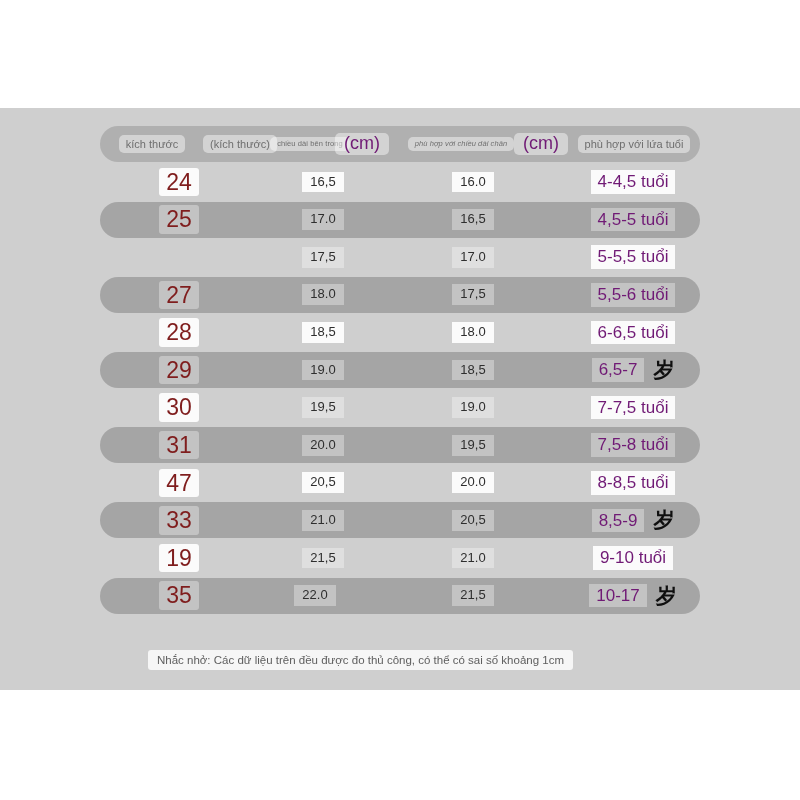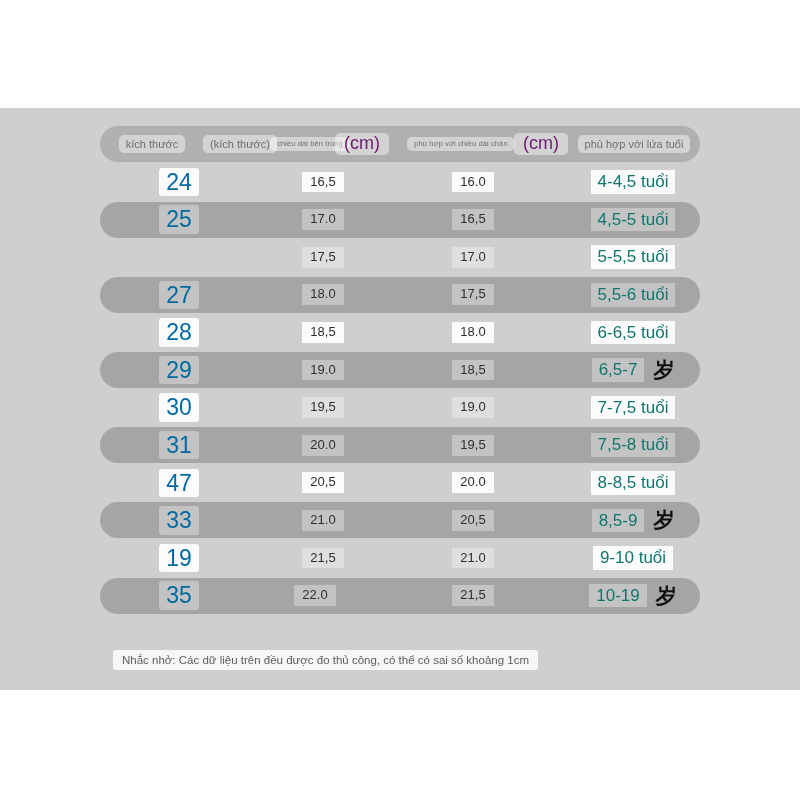--- a/index.html
+++ b/index.html
@@ -63,46 +63,46 @@
   
   .chip{
     border-radius:0;
     white-space:nowrap;
     line-height:1.15;
     padding:3px 8px;
     color:#2a2a2a;
   }
   .chip.size{
     font-size:23px;
-    color:#0369a1;
+    color:#7f1d1d;
     padding:1px 7px;
     border-radius:3px;
   }
   .chip.num{font-size:13px;color:#2e2e2e;}
-  .chip.age{font-size:17px;color:#0f766e;padding:2px 7px;}
+  .chip.age{font-size:17px;color:#701a75;padding:2px 7px;}
 
   .bg-bright{background:rgba(255,255,255,0.92);}
   .bg-dim{background:rgba(255,255,255,0.34);}
 
   .suffix-cjk{
     font-size:21px;
     color:#0f0f0f;
     margin-left:9px;
     font-family:"DejaVu Sans",sans-serif;
     font-weight:700;
   }
   .age-wrap{display:flex;align-items:center;}
 
   
   .footer{
     position:absolute;
     left:113px;
     width:460px;
     height:22px;
-    display:flex;align-items:center;
+    display:flex;align-items:center;justify-content:flex-end;
   }
   .footer .note{
     background:rgba(255,255,255,0.80);
     color:#5e5e5e;
     font-size:11.5px;
     padding:4px 9px;
     border-radius:3px;
     white-space:nowrap;
   }
 </style>
@@ -124,21 +124,21 @@
       </div>
 
       <div class="cell" style="left:170px;width:80px;height:36px;">
         <span class="hchip tiny">chiều dài bên trong</span>
       </div>
 
       <div class="cell" style="left:228px;width:68px;height:36px;">
         <span class="hchip cm">(cm)</span>
       </div>
 
-      <div class="cell" style="left:300px;width:122px;height:36px;">
+      <div class="cell" style="left:300px;width:122px;height:36px;font-style:italic;">
         <span class="hchip tiny">phù hợp với chiều dài chân</span>
       </div>
 
       <div class="cell" style="left:408px;width:66px;height:36px;">
         <span class="hchip cm">(cm)</span>
       </div>
 
       <div class="cell" style="left:470px;width:128px;height:36px;">
         <span class="hchip small">phù hợp với lứa tuổi</span>
       </div>
@@ -314,21 +314,21 @@
           <div class="cell" style="left: 34px; width: 90px; height: 36px;">
             <span class="chip size bg-dim">35</span>
           </div>
           <div class="cell" style="left: 160px; width: 110px; height: 36px;">
             <span class="chip num bg-dim">22.0</span>
           </div>
           <div class="cell" style="left: 318px; width: 110px; height: 36px;">
             <span class="chip num bg-dim">21,5</span>
           </div>
           <div class="cell age-wrap" style="left: 466px; width: 134px; height: 36px;">
-            <span class="chip age bg-dim">10-19</span>
+            <span class="chip age bg-dim">10-17</span>
             <span class="suffix-cjk">岁</span>
           </div>
         </div>
       </div>
 
     <div class="footer" id="footer-row" style="top: 541px;">
       <span class="note">Nhắc nhở: Các dữ liệu trên đều được đo thủ công, có thể có sai số khoảng 1cm</span>
     </div>
 
   </div>

